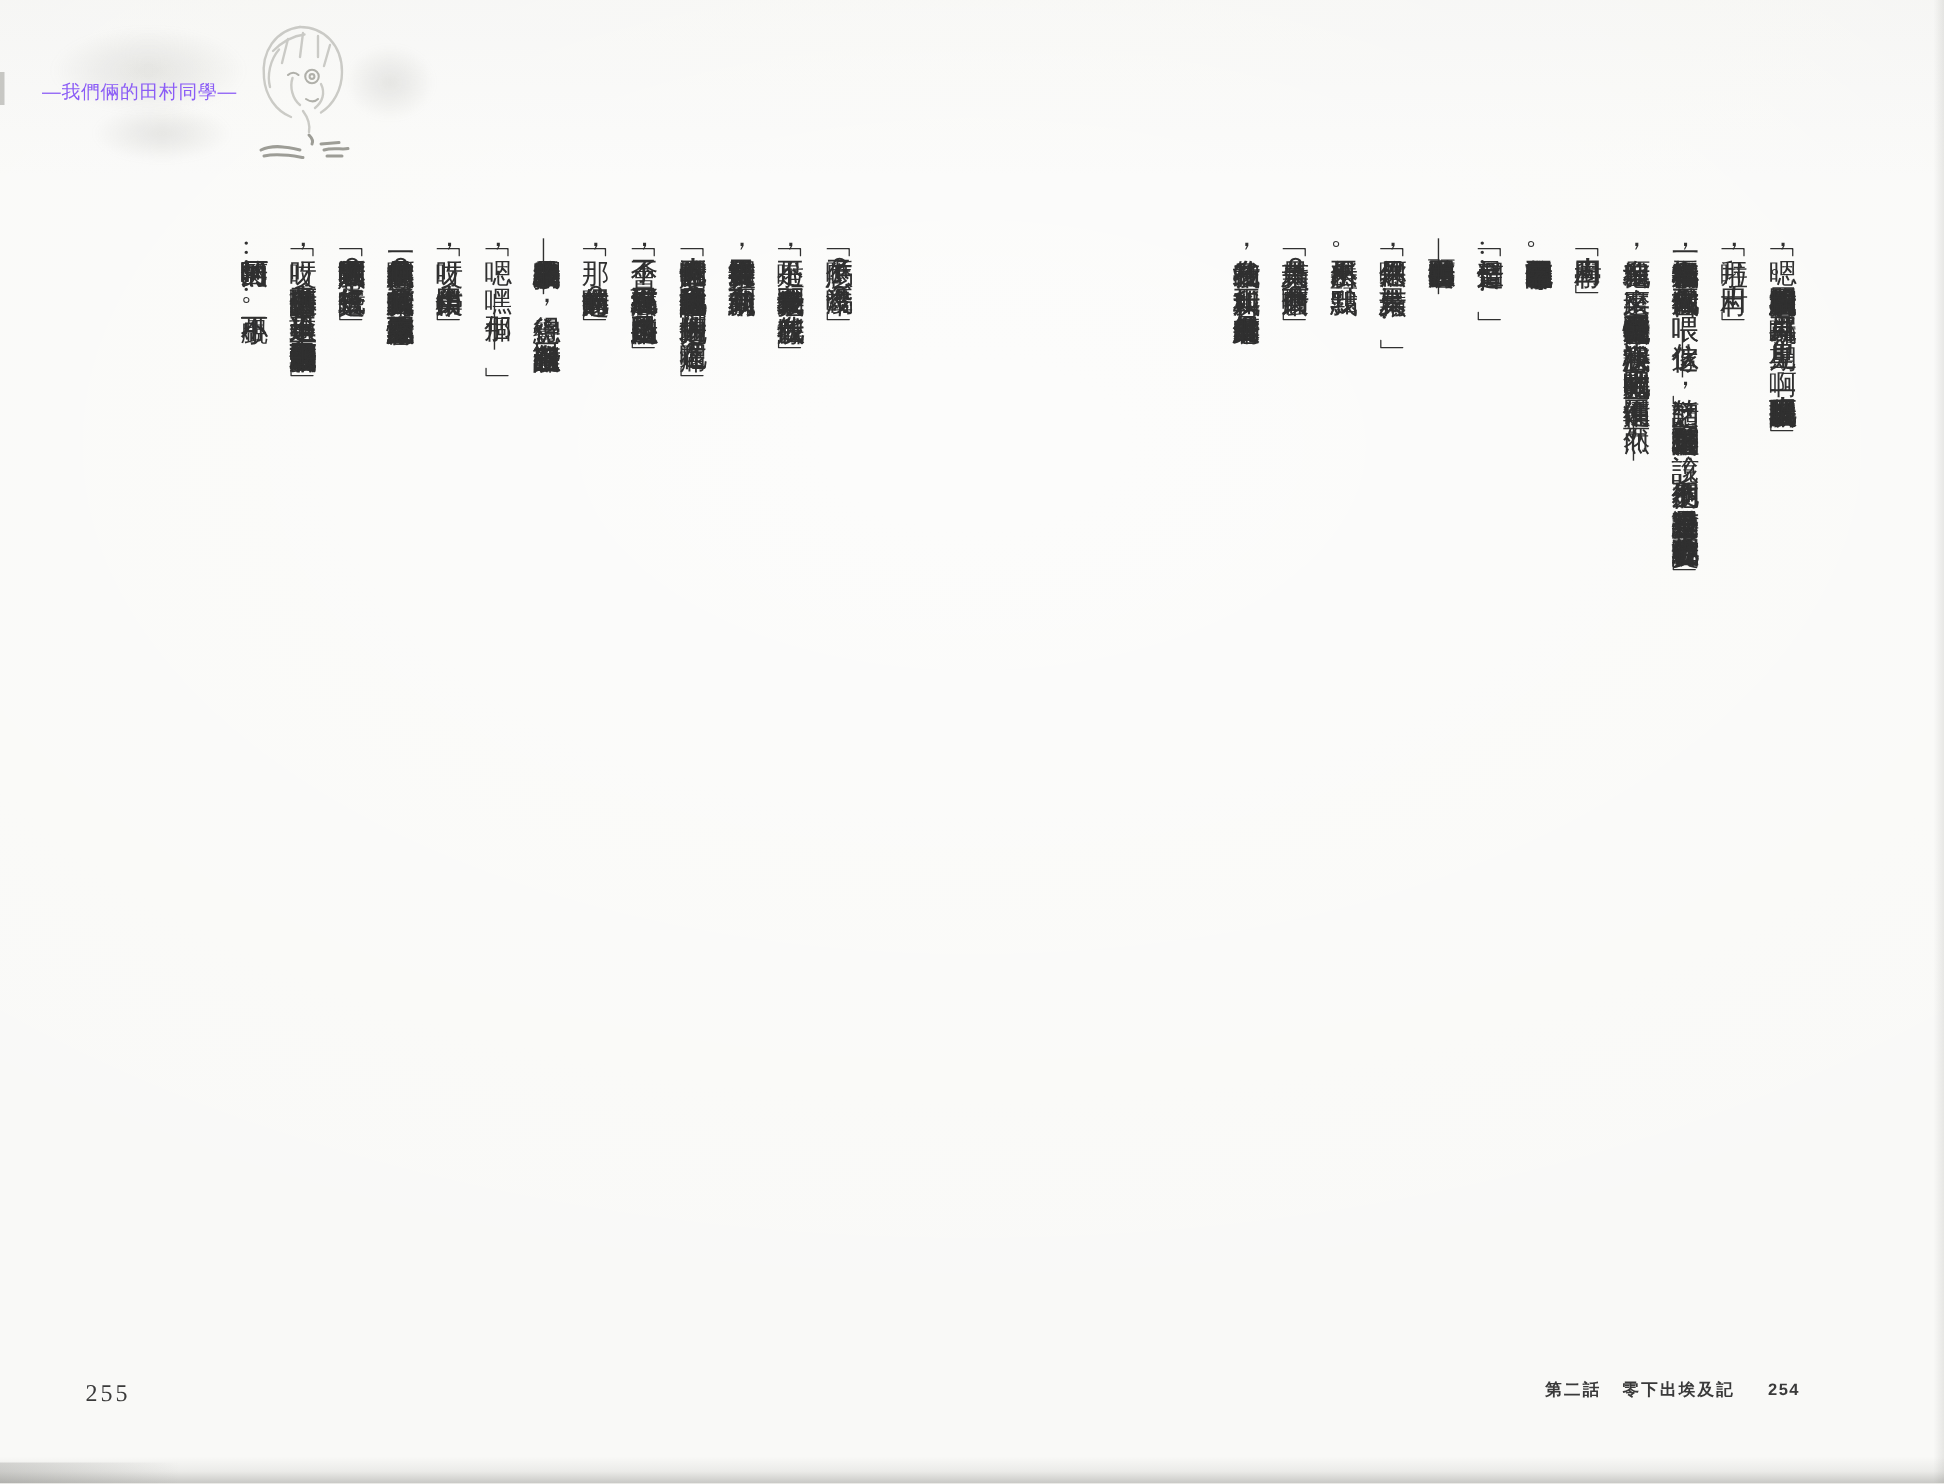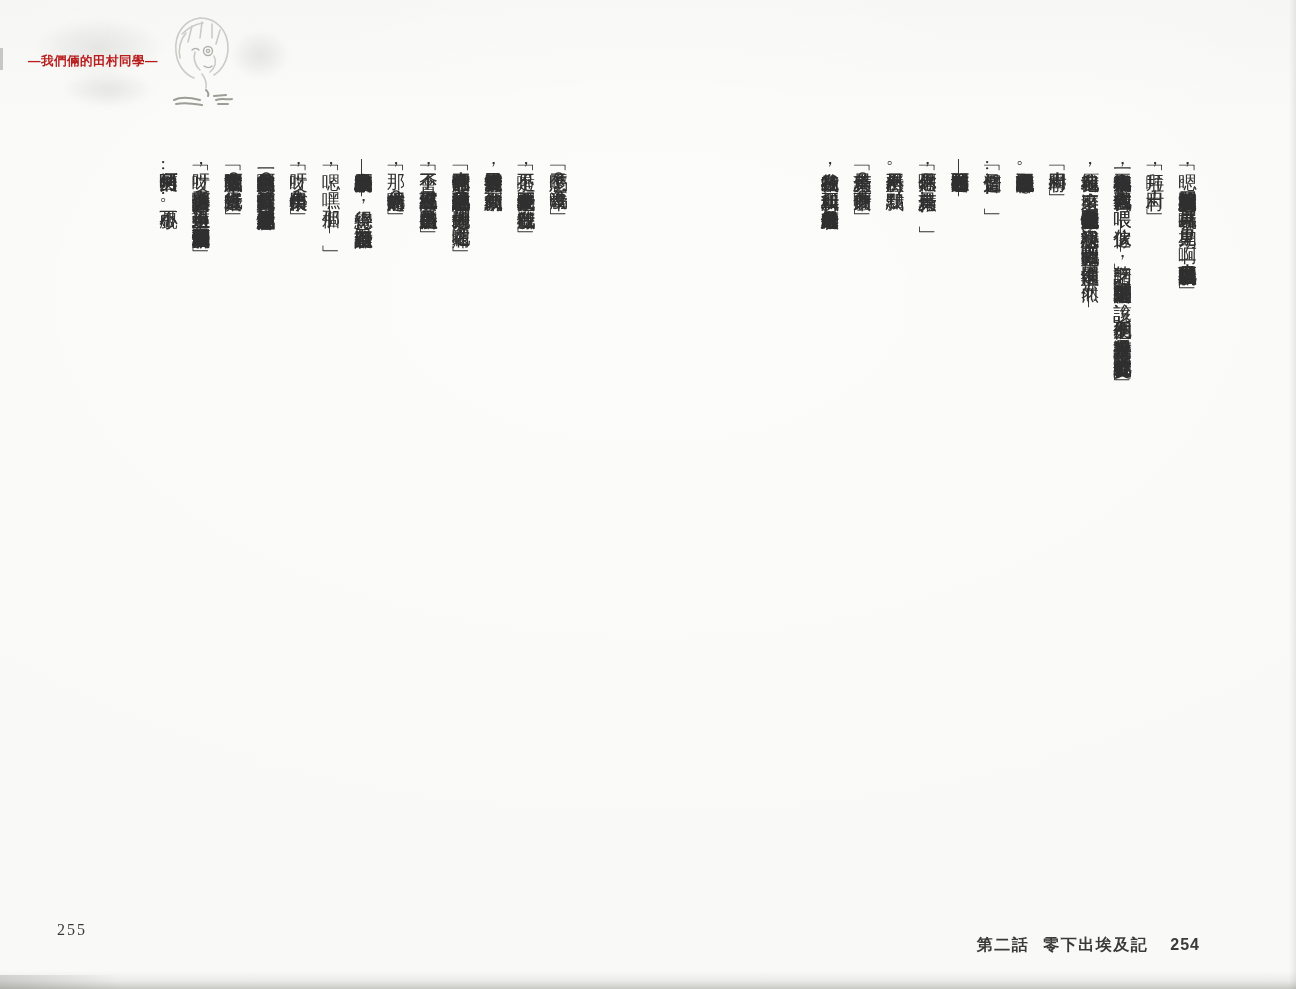--- a/index.html
+++ b/index.html
@@ -36,44 +36,44 @@
   }
   #scan-artifact-left{
     position:absolute;left:0;top:48px;width:3px;height:22px;
     background:rgba(140,140,134,0.45);filter:blur(0.5px);
   }
 
   
   #header-title{
     position:absolute;left:28px;top:53px;
     font-family:"Liberation Sans","DejaVu Sans",sans-serif;
-    font-weight:bold;font-size:12.5px;letter-spacing:0.5px;
-    color:#b91c1c;white-space:nowrap;
+    font-weight:normal;font-size:12.5px;letter-spacing:0.5px;
+    color:#8b5cf6;white-space:nowrap;
   }
   #header-sketch{position:absolute;left:162px;top:8px;}
 
   
   .vtext{
     position:absolute;top:122px;height:780px;
     writing-mode:vertical-rl;text-orientation:mixed;
     font-size:18.5px;line-height:32.5px;
     color:#303030;
     line-break:strict;word-break:normal;overflow-wrap:normal;
     text-align:start;
   }
   .vtext p{margin:0;padding:0;text-indent:2em;}
   #right-page-text{right:93px;}
   #left-page-text{left:54px;width:520px;}
 
   
   #footer-right{
     position:absolute;top:919px;right:96px;
     font-family:"Liberation Sans","DejaVu Sans",sans-serif;
-    font-weight:600;font-size:16px;color:#3a3a3a;
-    letter-spacing:1.5px;white-space:nowrap;margin-top:16px;
+    font-weight:600;font-size:11px;color:#3a3a3a;
+    letter-spacing:1.5px;white-space:nowrap;
   }
   #footer-right .gap-s{margin-left:14px;}
   #footer-right .gap-l{margin-left:22px;letter-spacing:1px;}
   #footer-left{
     position:absolute;top:921px;left:57px;
     font-family:Liberation Serif, serif;
     font-weight:500;font-size:16px;color:#3a3a3a;letter-spacing:2px;
   }
 </style>
 </head>

